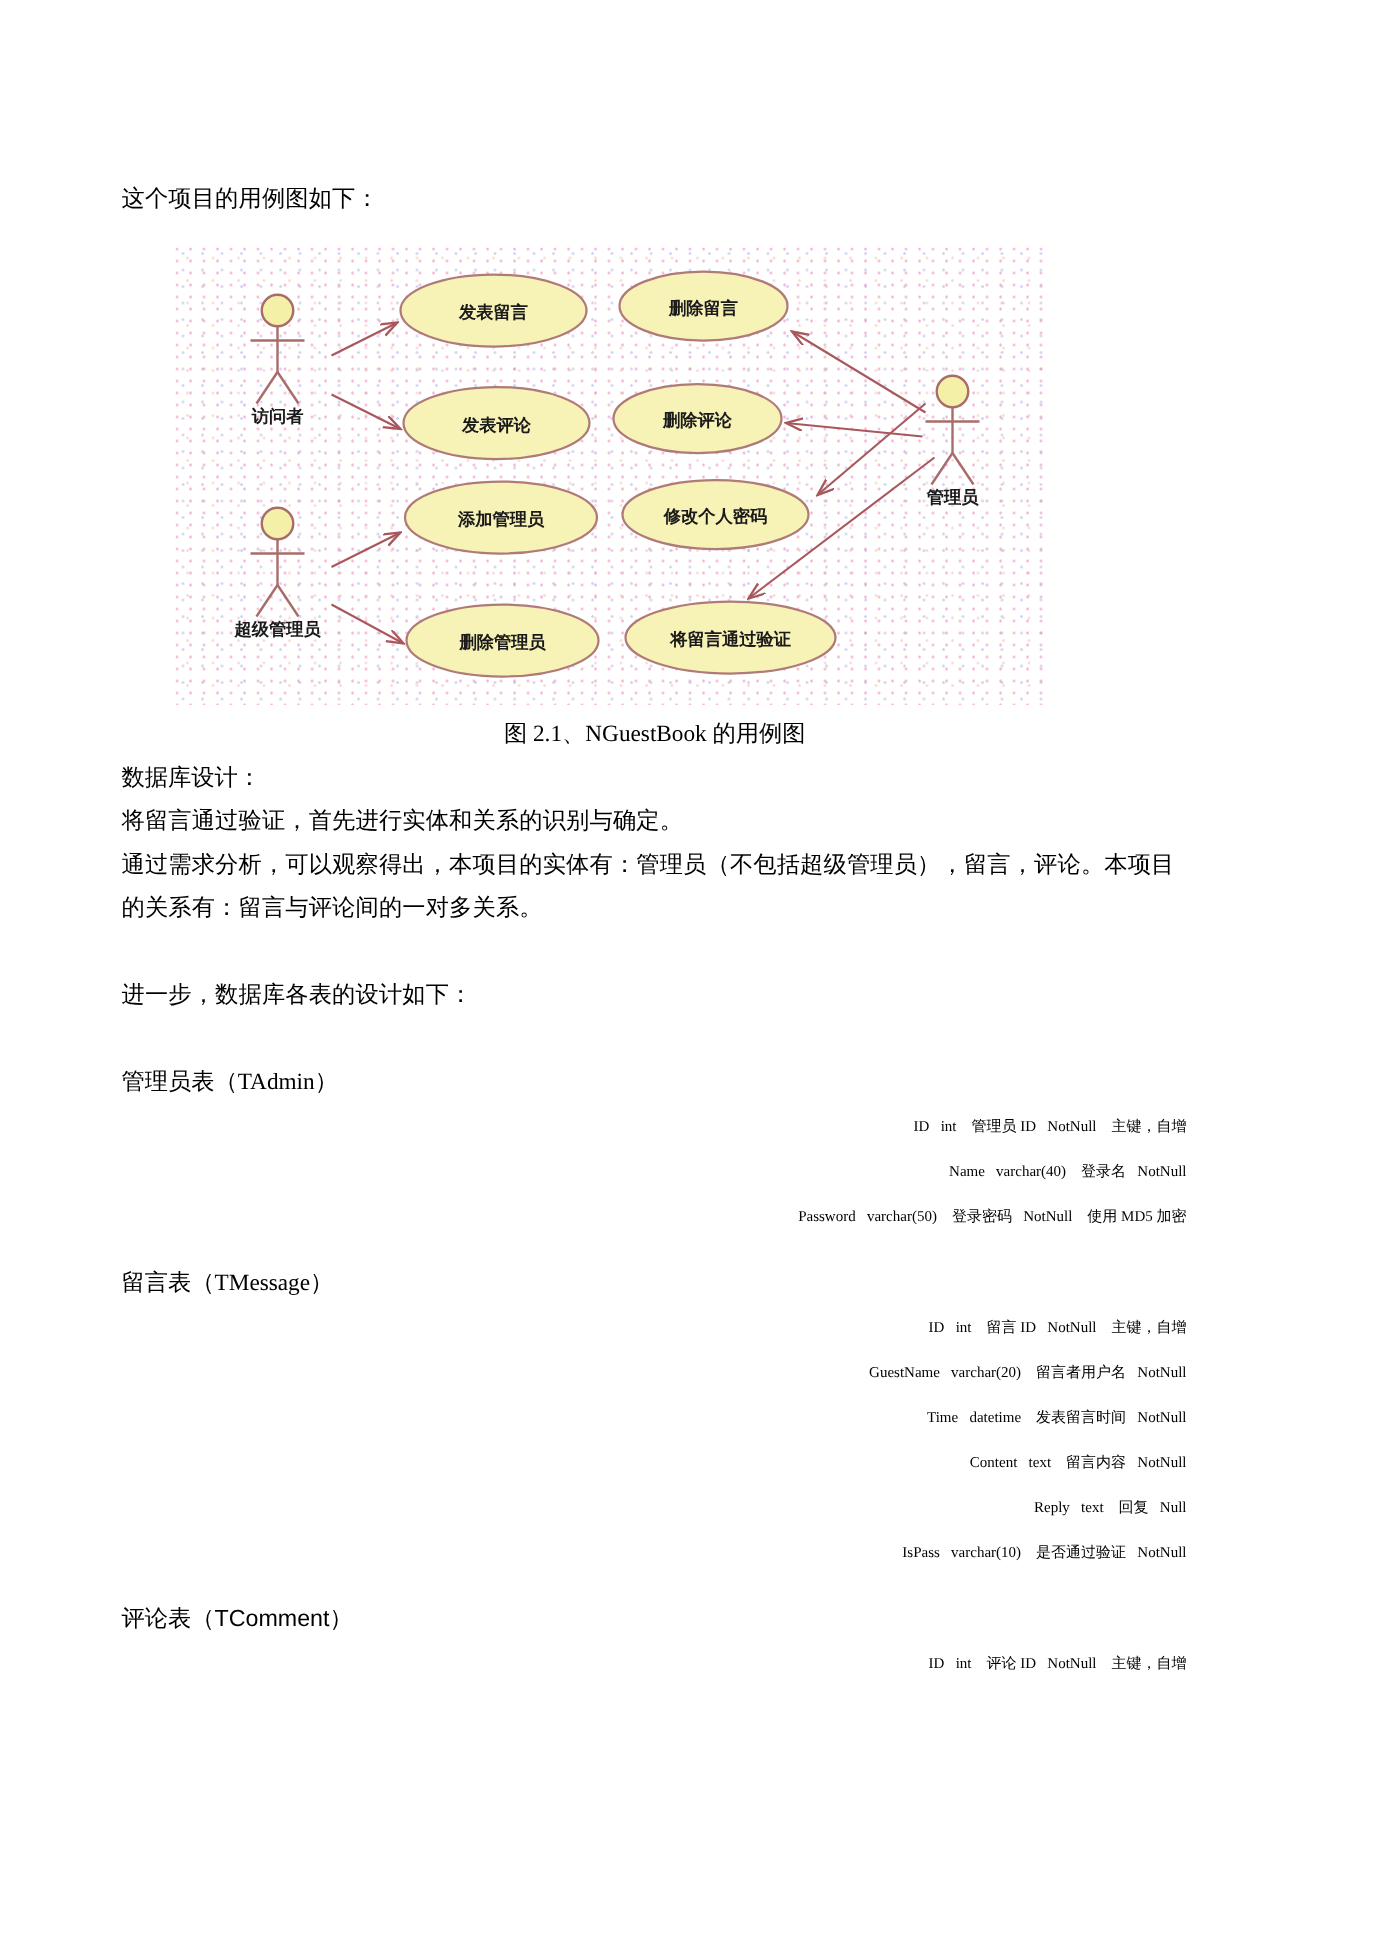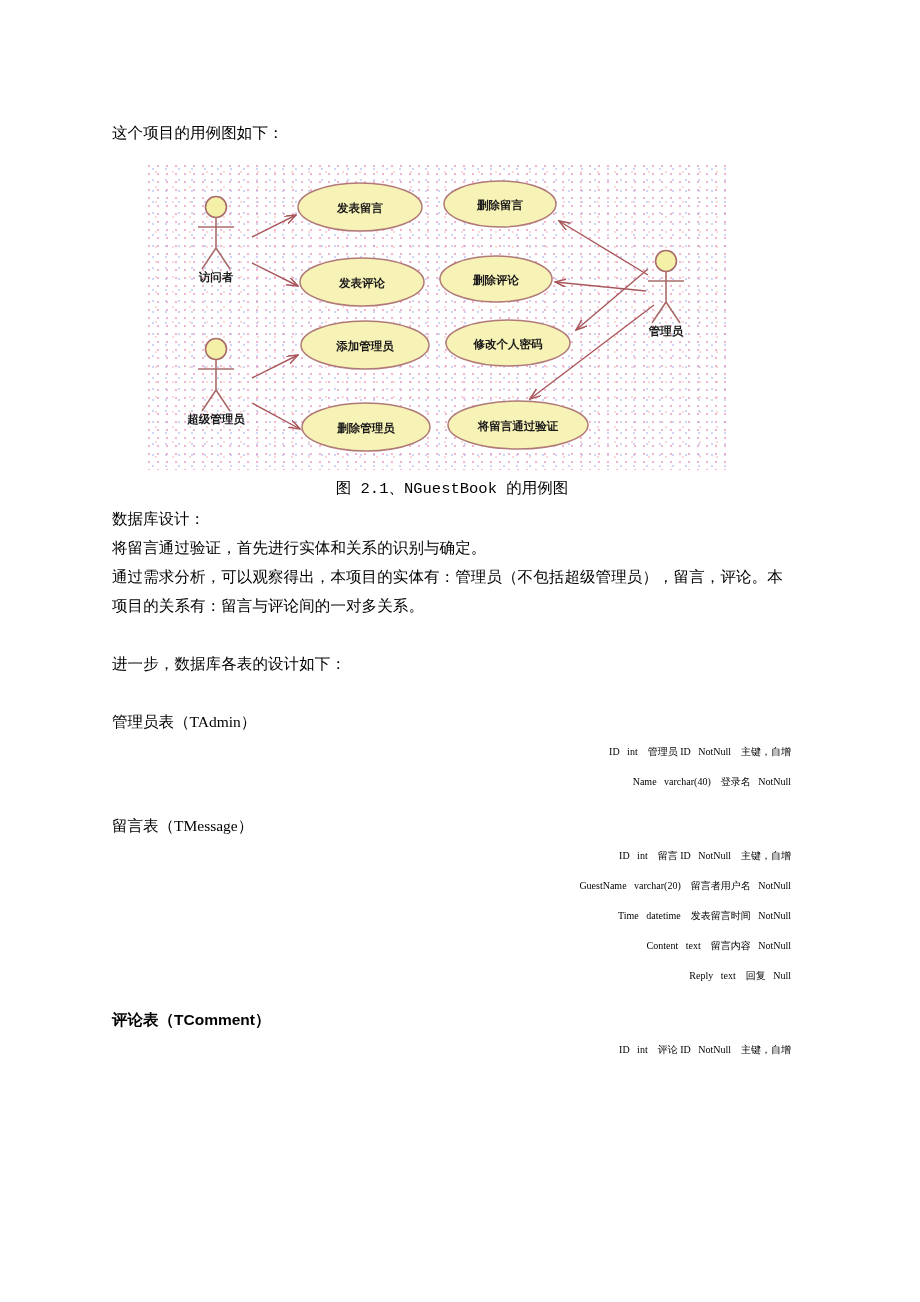--- a/index.html
+++ b/index.html
@@ -7,48 +7,47 @@
     width:920px;height:1302px;
     background:#ffffff;
     font-family:"Liberation Serif","DejaVu Serif",serif;
     color:#000;
     overflow:hidden;
   }
   .page{
     position:relative;
     width:920px;height:1302px;
     box-sizing:border-box;
-    padding:118px 128px 0 112px;
+    padding:118px 128px 0 81px;
   }
   .para{
     font-size:15.5px;
     line-height:29px;
     margin:0;
     letter-spacing:0.1px;
   }
   .gap-sm{height:29px;}
   .gap-xs{height:14px;}
   .caption{
     text-align:center;
     font-size:15.5px;
     line-height:29px;
     margin:0;
     padding-top:5px;
-    font-family:Liberation Mono, monospace;
   }
   .heading-serif{
     font-family:"Liberation Serif","DejaVu Serif",serif;
     font-weight:normal;
     font-size:15.5px;
     line-height:29px;
     margin:0;
   }
   .heading-sans{
     font-family:"Liberation Sans","DejaVu Sans",sans-serif;
-    font-weight:bold;
+    font-weight:normal;
     font-size:15.5px;
     line-height:29px;
     margin:0;
   }
   .field-line{
     font-size:10px;
     line-height:29px;
     margin:1px;
     white-space:pre;
     text-align:right;
@@ -182,28 +181,30 @@
 
   <div class="gap-sm"></div>
 
   <p class="para">进一步，数据库各表的设计如下：</p>
 
   <div class="gap-sm"></div>
 
   <p class="heading-serif">管理员表（TAdmin）</p>
   <p class="field-line">ID   int    管理员 ID   NotNull    主键，自增</p>
   <p class="field-line">Name   varchar(40)    登录名   NotNull</p>
+  <p class="field-line">Password   varchar(50)    登录密码   NotNull    使用 MD5 加密</p>
 
   <div class="gap-xs"></div>
 
   <p class="heading-serif">留言表（TMessage）</p>
   <p class="field-line">ID   int    留言 ID   NotNull    主键，自增</p>
   <p class="field-line">GuestName   varchar(20)    留言者用户名   NotNull</p>
   <p class="field-line">Time   datetime    发表留言时间   NotNull</p>
   <p class="field-line">Content   text    留言内容   NotNull</p>
   <p class="field-line">Reply   text    回复   Null</p>
+  <p class="field-line">IsPass   varchar(10)    是否通过验证   NotNull</p>
 
   <div class="gap-xs"></div>
 
   <p class="heading-sans">评论表（TComment）</p>
   <p class="field-line">ID   int    评论 ID   NotNull    主键，自增</p>
 
 </div>
 
 </body></html>

